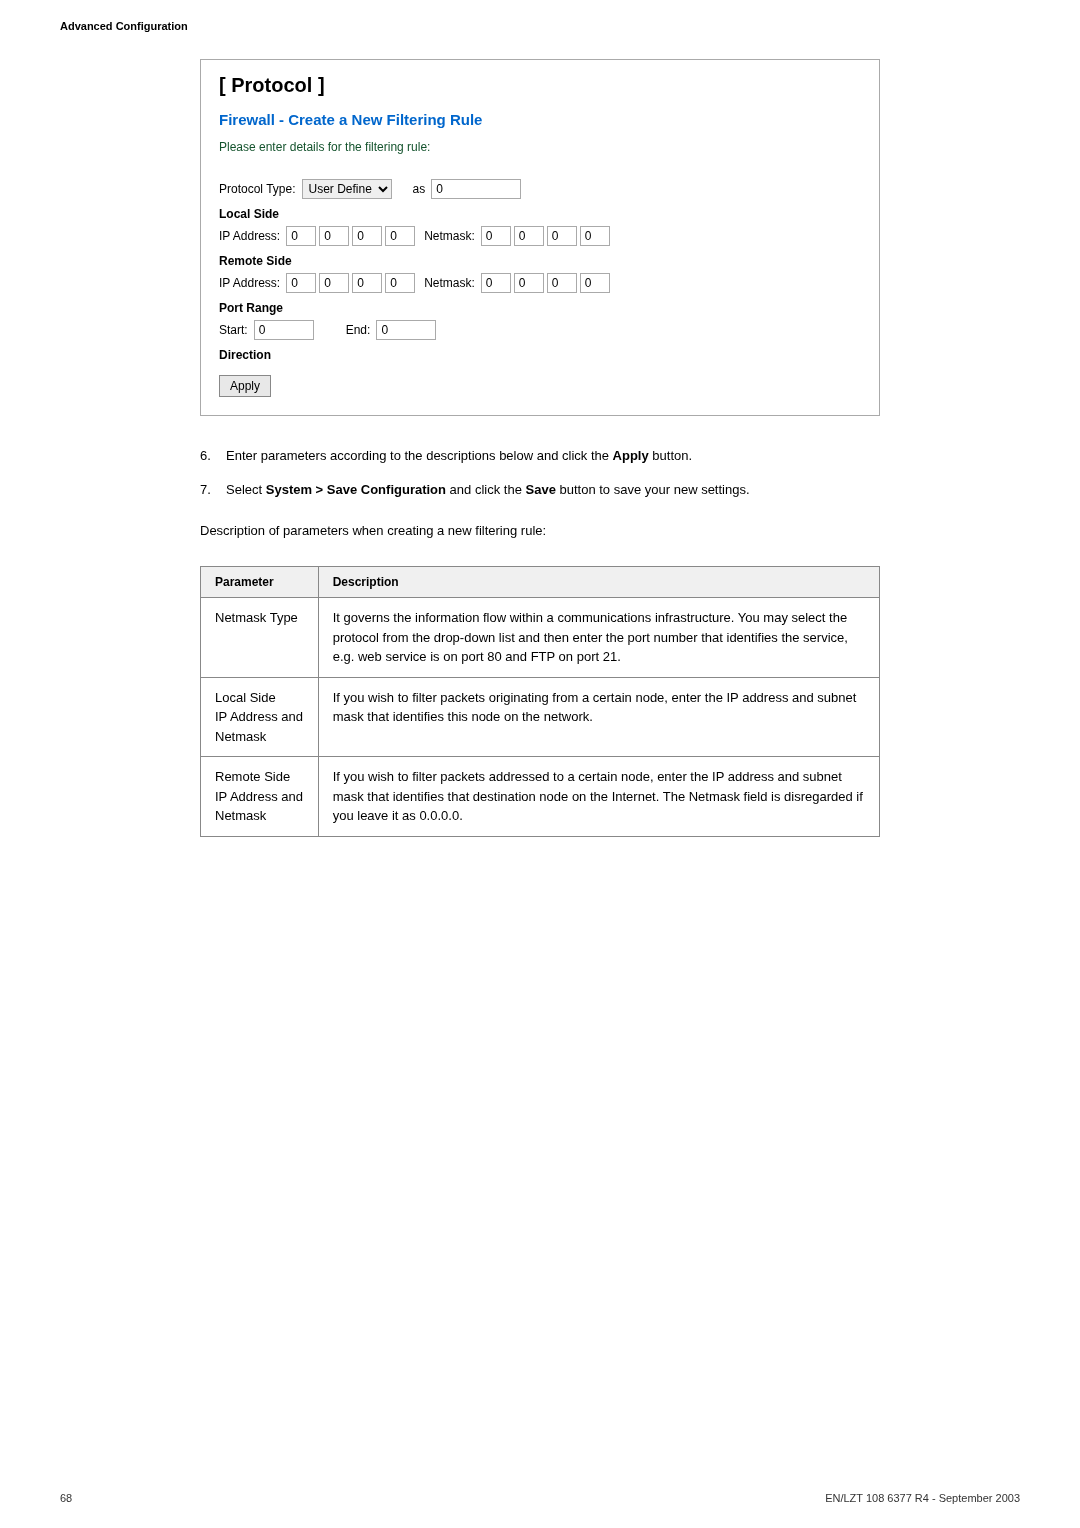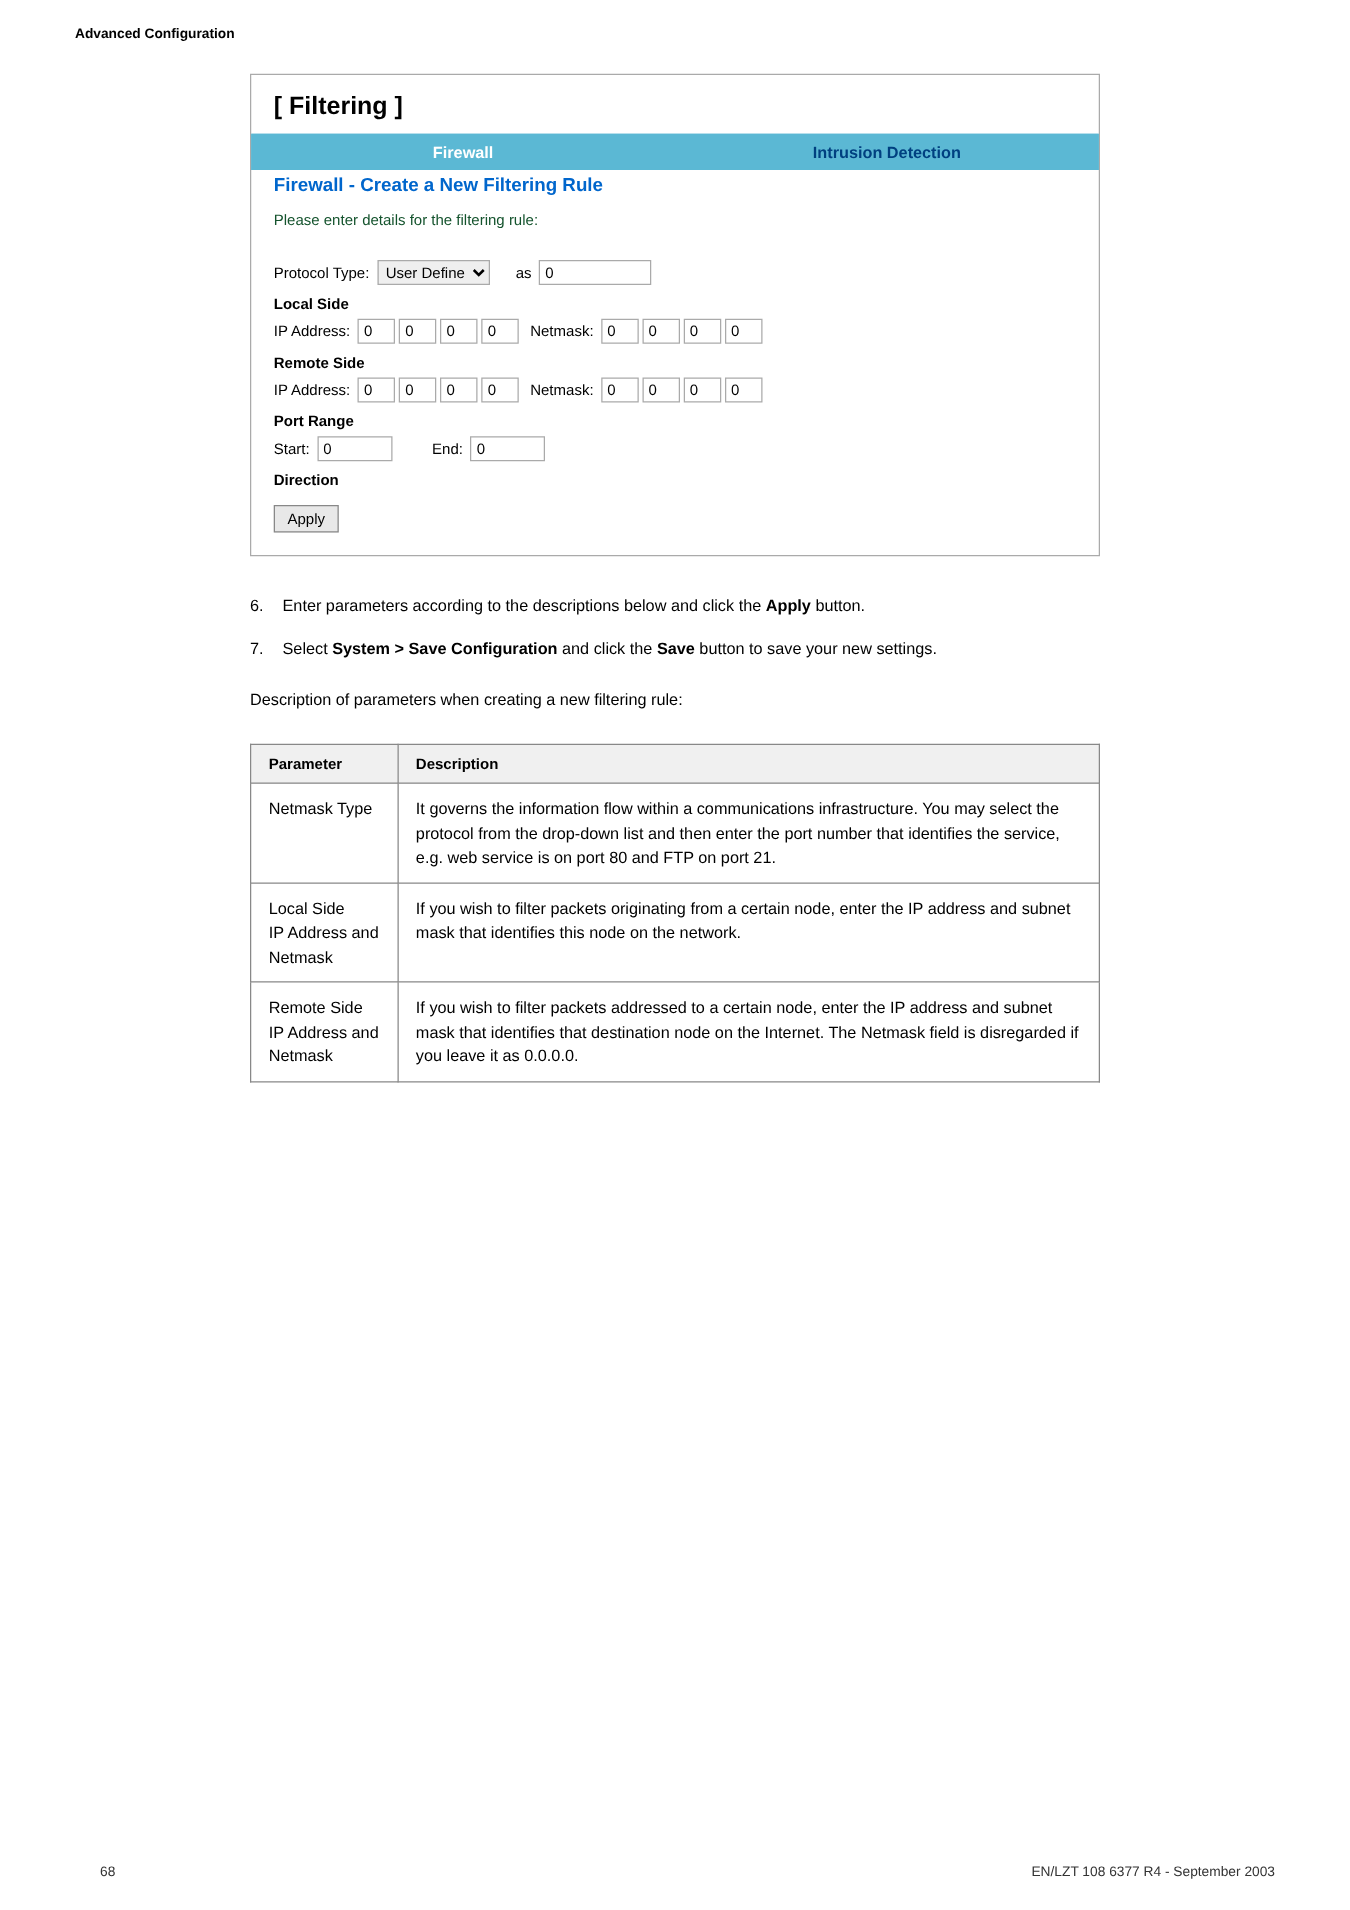--- a/index.html
+++ b/index.html
@@ -214,43 +214,38 @@
       left: 60px;
       right: 60px;
       display: flex;
       justify-content: space-between;
       font-size: 11px;
       color: #333;
     }
 
     .page-number {
       font-size: 11px;
-      margin-left: 20px;
     }
 
     .footer-ref {
       font-size: 11px;
     }
   </style>
 </head>
 <body>
 
 <div class="page-header">
   <span>Advanced Configuration</span>
 </div>
 
 <div class="main-content">
 
   <div class="security-panel">
-    <div class="security-title">[ Filtering ]</div>
-
-    <div class="tab-bar">
-      <div class="tab-item active">Firewall</div>
-      <div class="tab-item inactive">Intrusion Detection</div>
-    </div>
+    <div class="security-title">[ Protocol ]</div>
+
 
     <div class="panel-body">
       <div class="form-subtitle">Firewall - Create a New Filtering Rule</div>
       <div class="form-instruction">Please enter details for the filtering rule:</div>
 
       <div class="form-row">
         <span class="form-label">Protocol Type:</span>
         <select>
           <option>User Define</option>
           <option>TCP</option>

